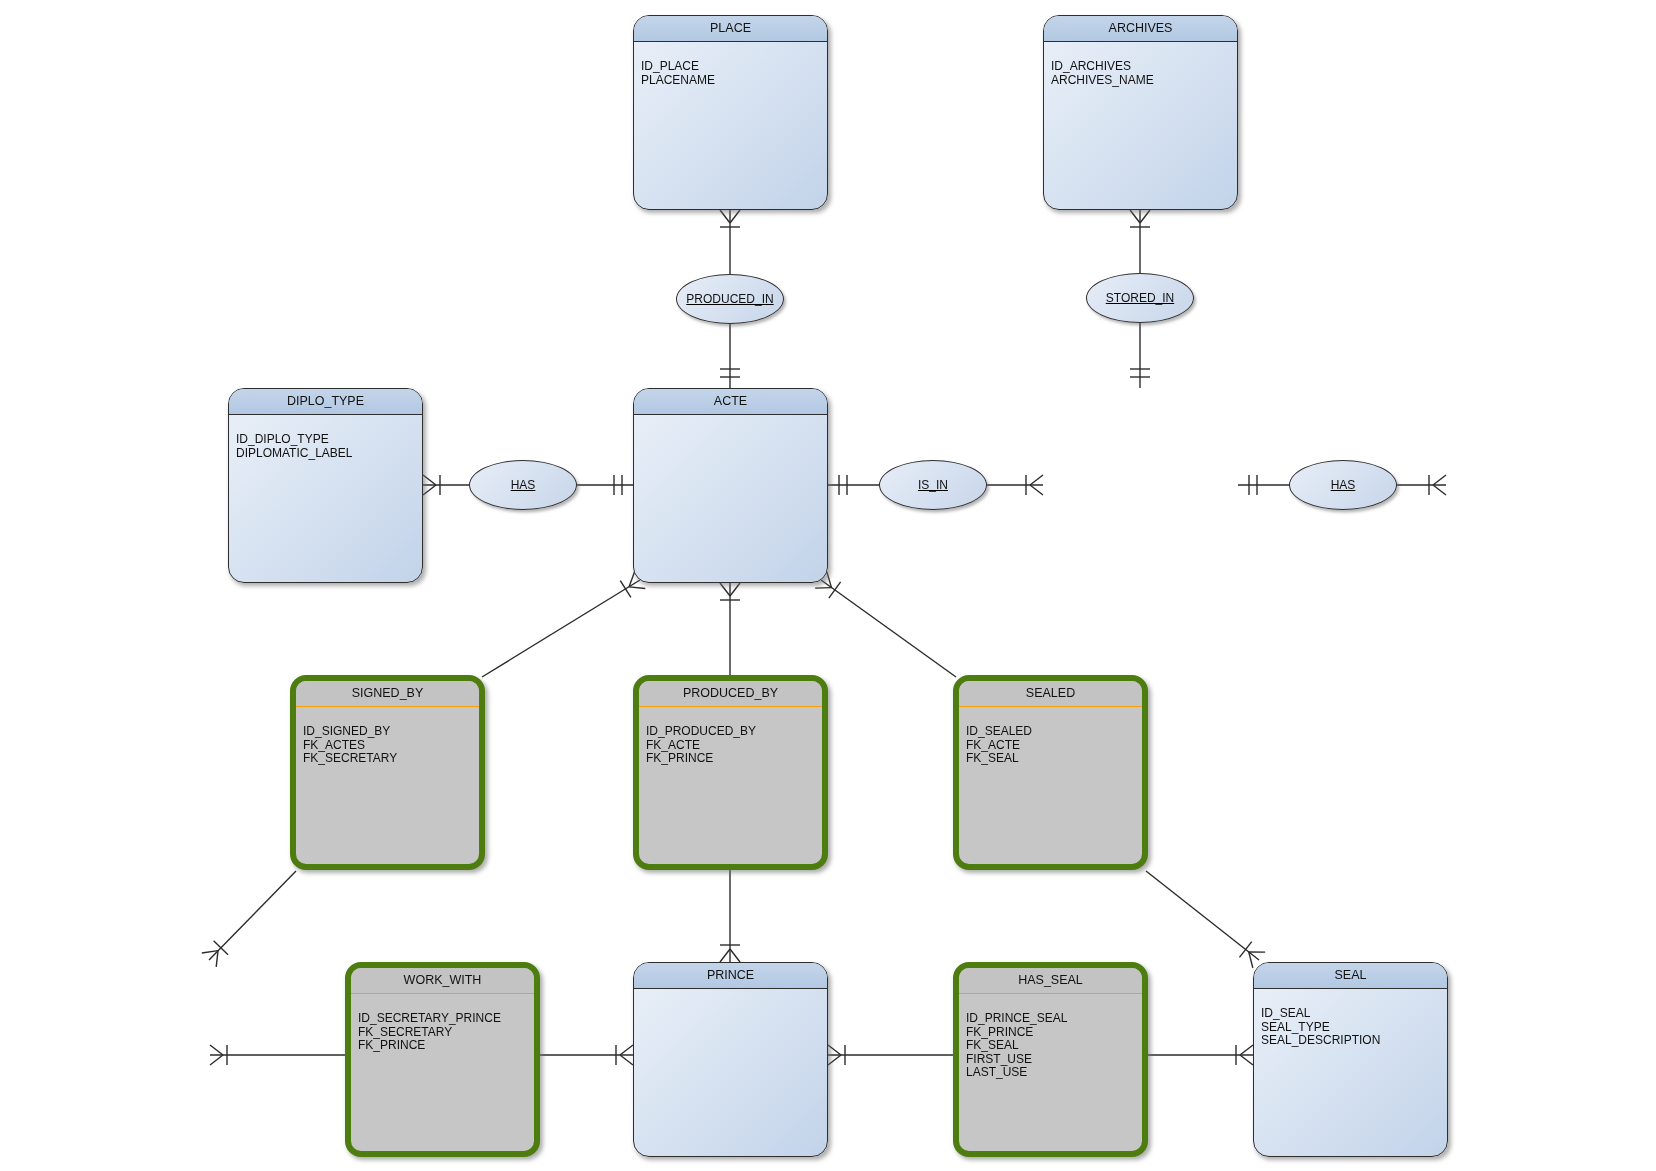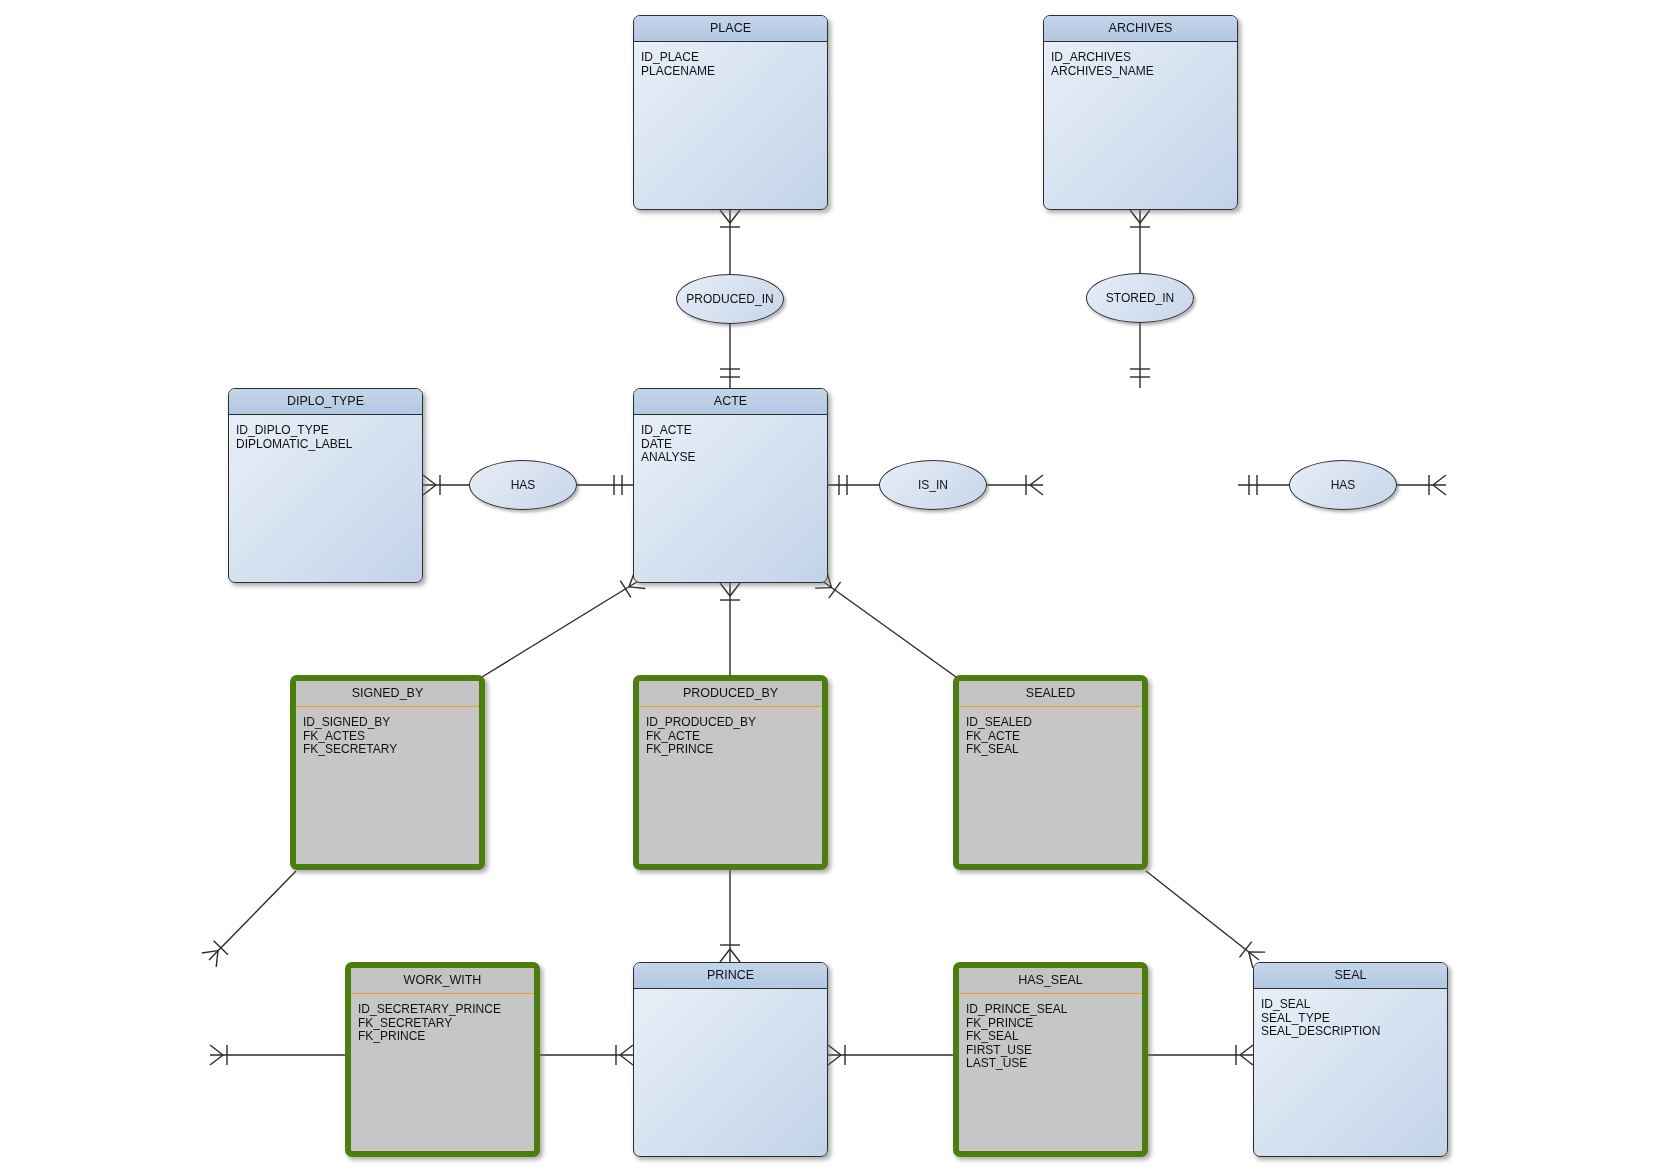--- a/index.html
+++ b/index.html
@@ -8,50 +8,51 @@
     width:1656px;height:1171px;
     background:#ffffff;
     font-family:"Liberation Sans", sans-serif;
     overflow:hidden;
   }
   svg.wires{position:absolute;left:0;top:0;width:1656px;height:1171px;}
   svg.wires line, svg.wires use{stroke:#2b2b2b;stroke-width:1.4;fill:none;}
 
   .box{
     position:absolute;width:195px;height:195px;
-    border:1.5px solid #2e2e2e;border-radius:7px;
+    border:1.5px solid #2e2e2e;border-radius:16px;
     box-shadow:2.5px 3px 4px rgba(110,110,110,.55);
     box-sizing:border-box;overflow:hidden;
     background:linear-gradient(135deg,#eaf0f8 0%,#d9e4f2 45%,#c2d3e9 100%);
   }
   .box .box-title{
     height:25px;line-height:25px;text-align:center;
     font-size:12.5px;color:#111;
     background:linear-gradient(180deg,#c4d5ea 0%,#b2c8e2 100%);
     border-bottom:1.2px solid #2e2e2e;
   }
   .box.association{
     border:6px solid #4d7c0f;
     background:#c6c6c6;
   }
   .box.association .box-title{
     background:#c3c3c3;
     border-bottom:1.5px solid #f2a20d;
   }
   .box-attrs{
-    padding:9px 7px;font-size:12px;line-height:13.5px;color:#111;
+    padding:18px 7px;font-size:12px;line-height:13.5px;color:#111;
     white-space:nowrap;
   }
   .rel{
     position:absolute;width:108px;height:50px;
     border:1.5px solid #2e2e2e;border-radius:50%;
     box-shadow:2px 2.5px 3px rgba(110,110,110,.5);
     background:linear-gradient(135deg,#e7edf7 0%,#c7d6ea 100%);
     display:flex;align-items:center;justify-content:center;
     box-sizing:border-box;
+    text-decoration:underline;
   }
   .rel span{font-size:12px;color:#111;}
 </style>
 </head>
 <body>
 
 <div id="canvas">
 
   <svg class="wires" xmlns="http://www.w3.org/2000/svg">
     <defs>
@@ -173,25 +174,20 @@
   <div class="box entity" style="left:228px;top:388px">
     <div class="box-title">DIPLO_TYPE</div>
     <div class="box-attrs">
       <div>ID_DIPLO_TYPE</div>
       <div>DIPLOMATIC_LABEL</div>
     </div>
   </div>
 
   <div class="box entity" style="left:633px;top:388px">
     <div class="box-title">ACTE</div>
-    <div class="box-attrs">
-      <div>ID_ACTE</div>
-      <div>DATE</div>
-      <div>ANALYSE</div>
-    </div>
   </div>
 
 
 
   <div class="box association" style="left:290px;top:675px">
     <div class="box-title">SIGNED_BY</div>
     <div class="box-attrs">
       <div>ID_SIGNED_BY</div>
       <div>FK_ACTES</div>
       <div>FK_SECRETARY</div>

